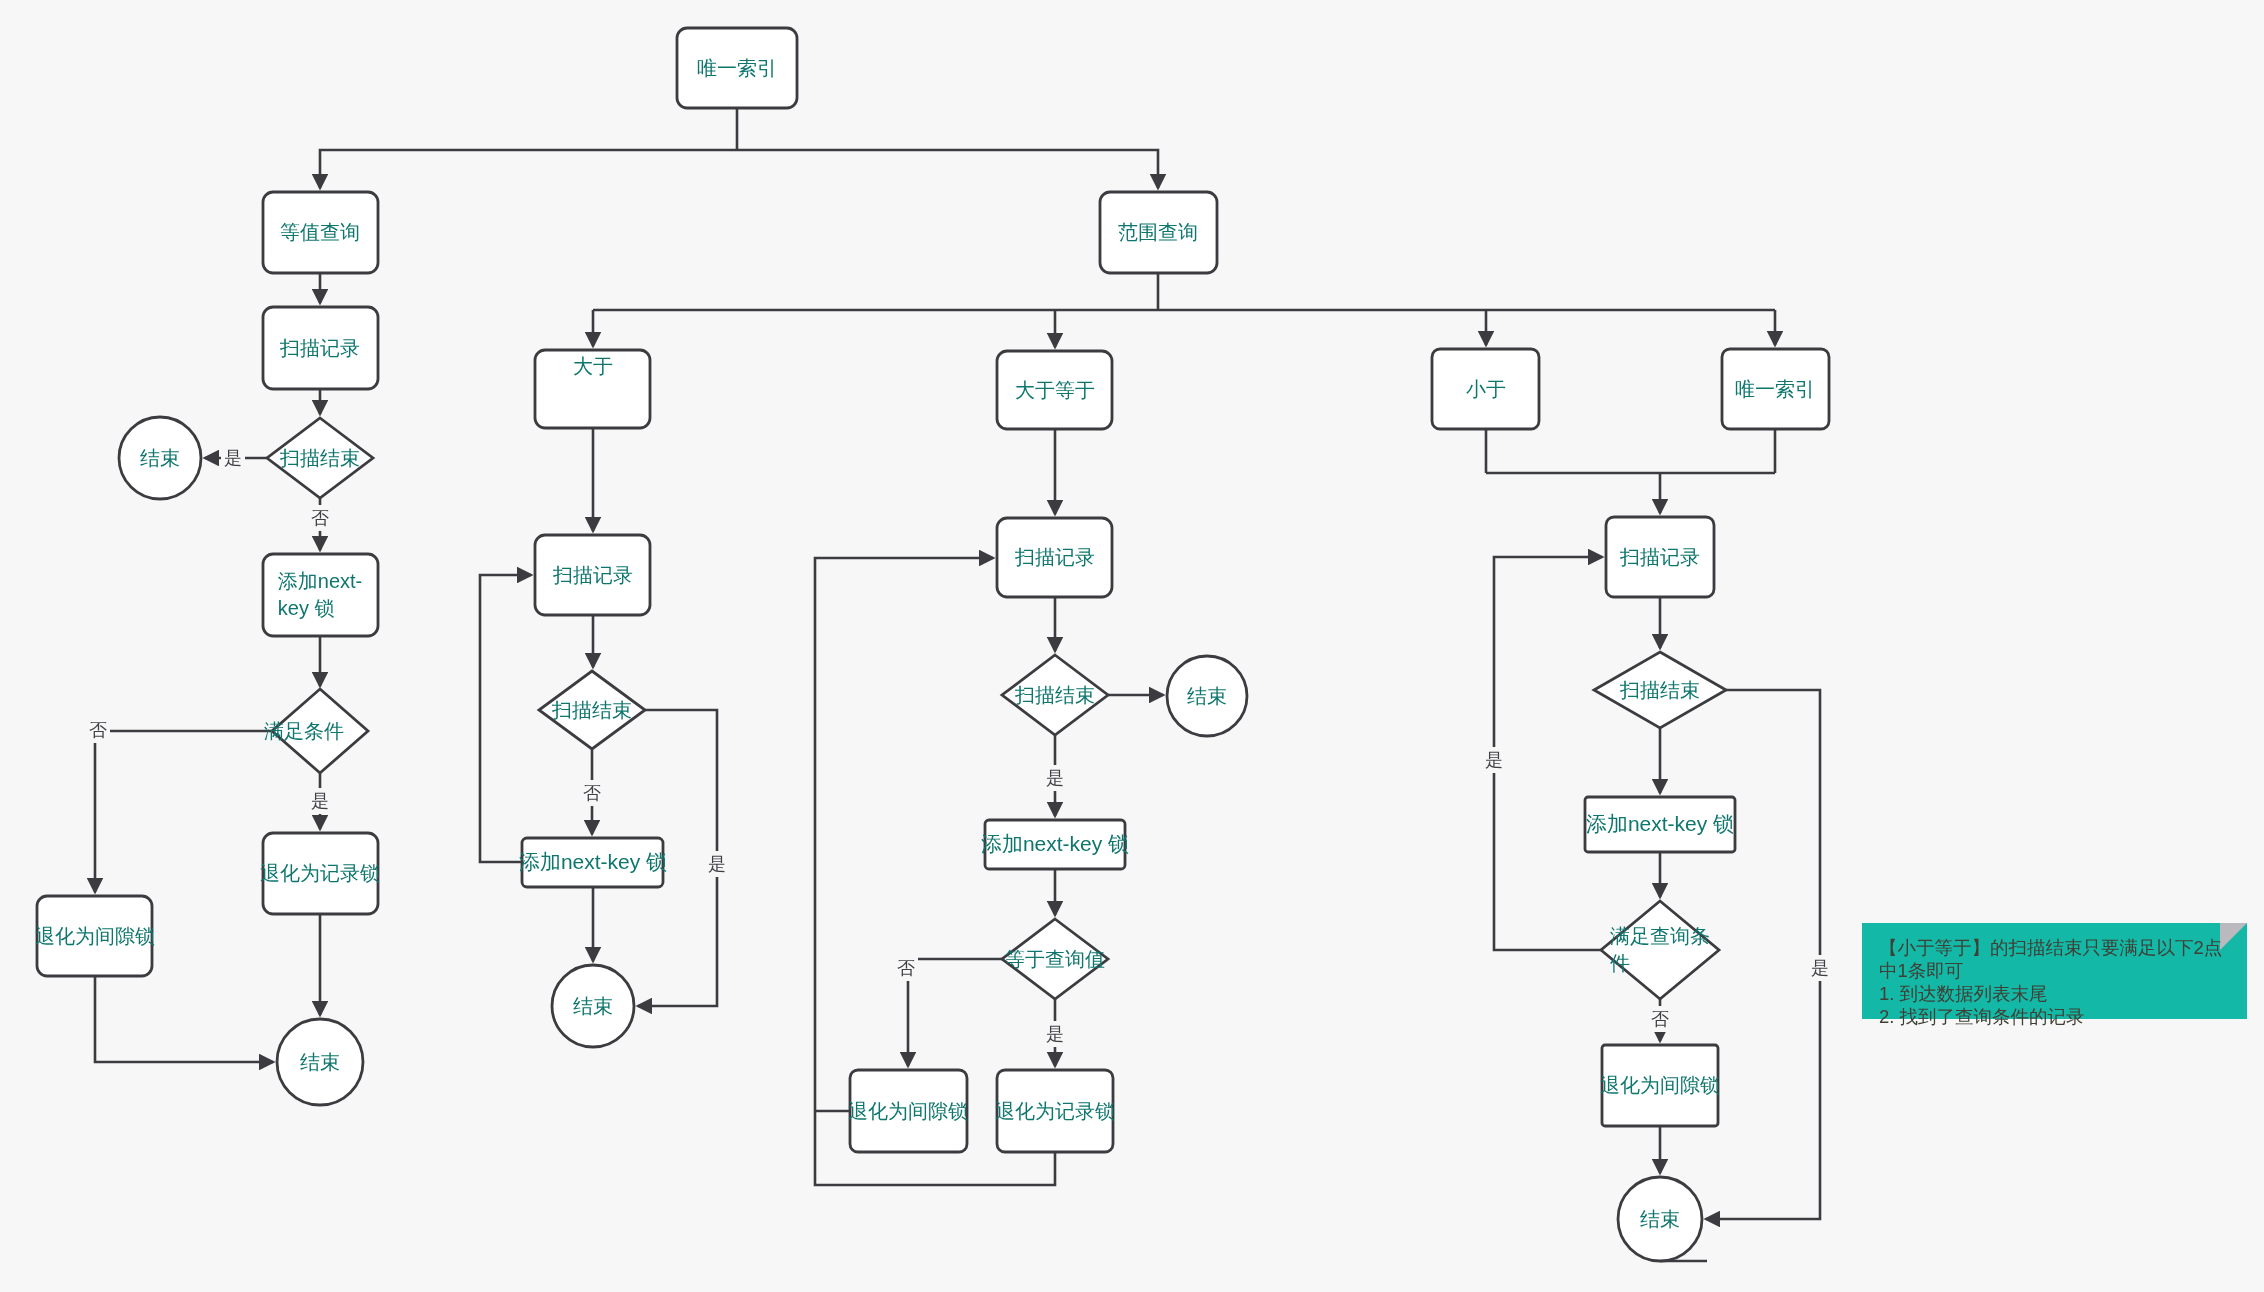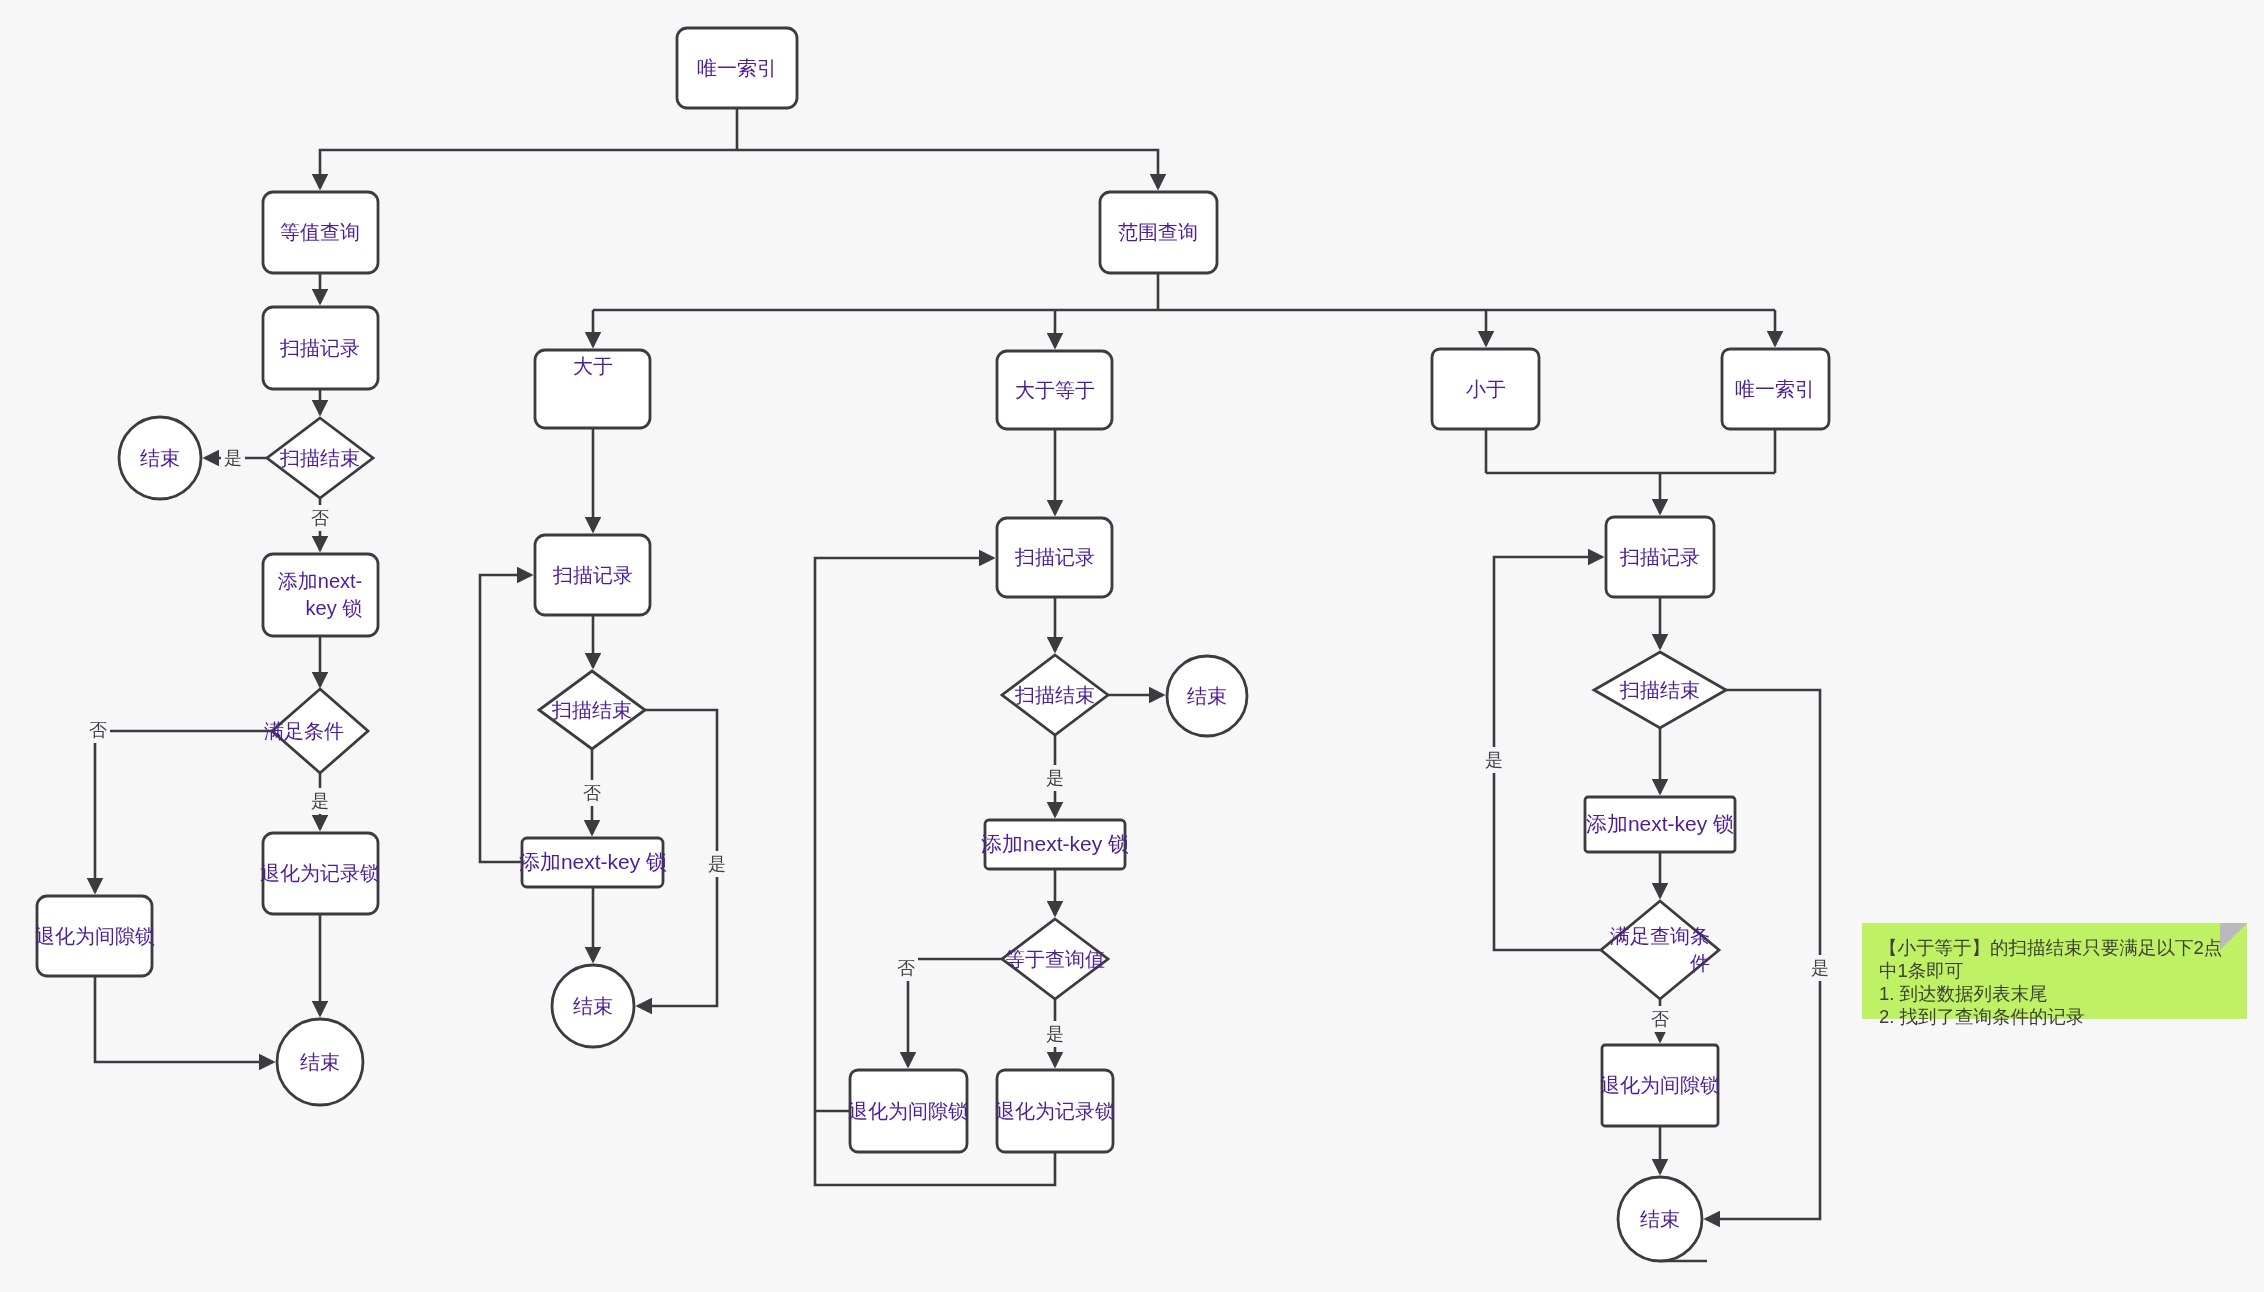--- a/index.html
+++ b/index.html
@@ -7,41 +7,41 @@
     position:relative;
     width:2264px;height:1292px;
     background:#f7f7f8;
     font-family:"Liberation Sans","DejaVu Sans",sans-serif;
     overflow:hidden;
   }
   #diagram-svg{position:absolute;left:0;top:0;}
   .node-text{
     position:absolute;
     transform:translate(-50%,-50%);
-    color:#4c1d95;
+    color:#0f766e;
     font-size:20px;
     line-height:1.35;
-    text-align:right;
+    text-align:left;
     white-space:pre-line;
     pointer-events:none;
   }
   .node-text.small{font-size:21px;white-space:nowrap;}
   .edge-label{
     position:absolute;
     transform:translate(-50%,-50%);
     color:#3f3f44;
     font-size:18px;
     background:#f7f7f8;
     padding:1px 3px;
     pointer-events:none;
   }
   .sticky-note{
     position:absolute;
     left:1862px;top:923px;width:385px;height:96px;
-    background:#bef264;
+    background:#14b8a6;
     box-sizing:border-box;
   }
   .sticky-note .fold{
     position:absolute;right:0;top:0;
     width:0;height:0;
     border-left:27px solid transparent;
     border-top:27px solid #b9b9be;
     transform:scaleX(-1);
   }
   .sticky-note .note-body{

